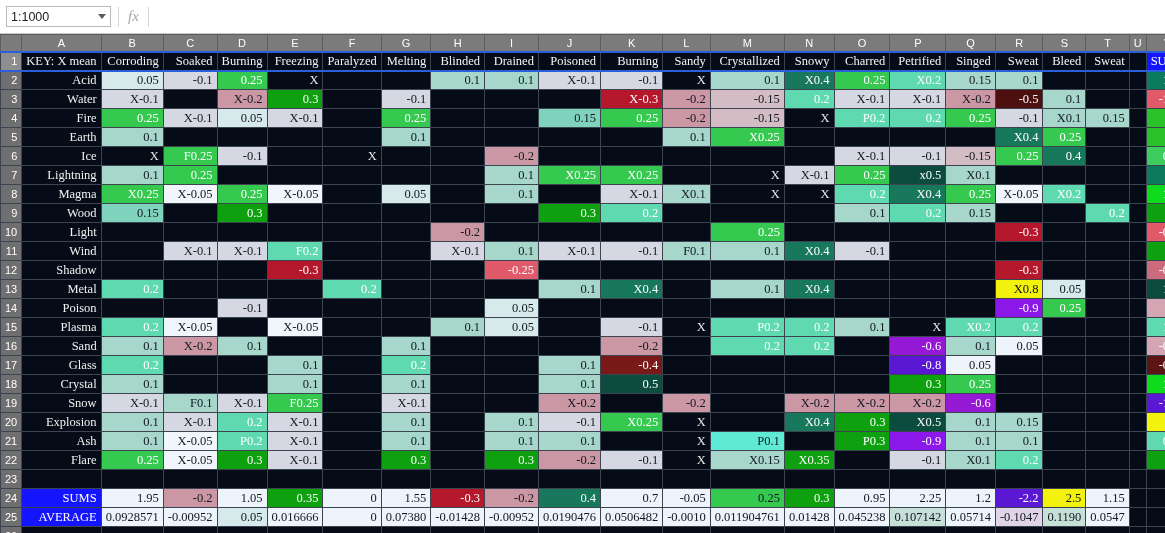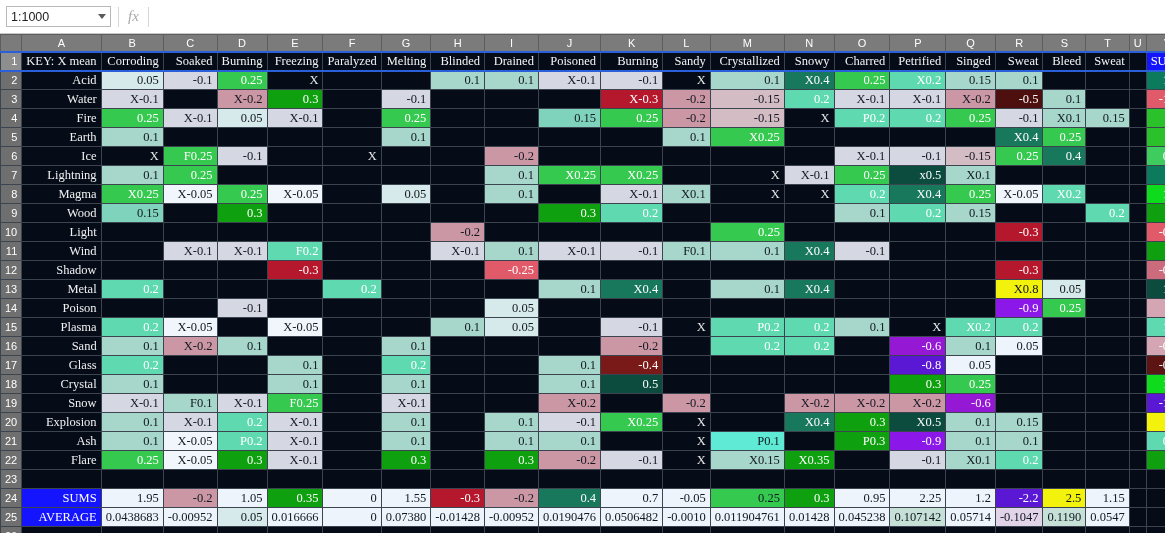--- a/index.html
+++ b/index.html
@@ -809,21 +809,21 @@
           <td class="cell" style="background: rgb(238, 244, 251); color: rgb(17, 24, 32);">1.2</td>
           <td class="cell" style="background: rgb(90, 24, 212); color: rgb(255, 255, 255);">-2.2</td>
           <td class="cell" style="background: rgb(242, 242, 13); color: rgb(13, 17, 23);">2.5</td>
           <td class="cell" style="background: rgb(238, 244, 251); color: rgb(17, 24, 32);">1.15</td>
           <td class="cell" style="background: rgb(5, 12, 24); color: rgb(232, 232, 232);"></td>
           <td class="cell" style="background: rgb(5, 12, 24); color: rgb(232, 232, 232);"></td>
         </tr>
         <tr>
           <td class="rowhdr">25</td>
           <td class="bluelbl">AVERAGE</td>
-          <td class="cell" style="background: rgb(238, 244, 251); color: rgb(17, 24, 32);">0.0438683</td>
+          <td class="cell" style="background: rgb(238, 244, 251); color: rgb(17, 24, 32);">0.0928571</td>
           <td class="cell" style="background: rgb(238, 244, 251); color: rgb(17, 24, 32);">-0.00952</td>
           <td class="cell" style="background: rgb(215, 234, 235); color: rgb(17, 24, 32);">0.05</td>
           <td class="cell" style="background: rgb(238, 244, 251); color: rgb(17, 24, 32);">0.016666</td>
           <td class="cell" style="background: rgb(238, 244, 251); color: rgb(17, 24, 32);">0</td>
           <td class="cell" style="background: rgb(238, 244, 251); color: rgb(17, 24, 32);">0.07380</td>
           <td class="cell" style="background: rgb(238, 244, 251); color: rgb(17, 24, 32);">-0.01428</td>
           <td class="cell" style="background: rgb(238, 244, 251); color: rgb(17, 24, 32);">-0.00952</td>
           <td class="cell" style="background: rgb(238, 244, 251); color: rgb(17, 24, 32);">0.0190476</td>
           <td class="cell" style="background: rgb(238, 244, 251); color: rgb(17, 24, 32);">0.0506482</td>
           <td class="cell" style="background: rgb(238, 244, 251); color: rgb(17, 24, 32);">-0.0010</td>

